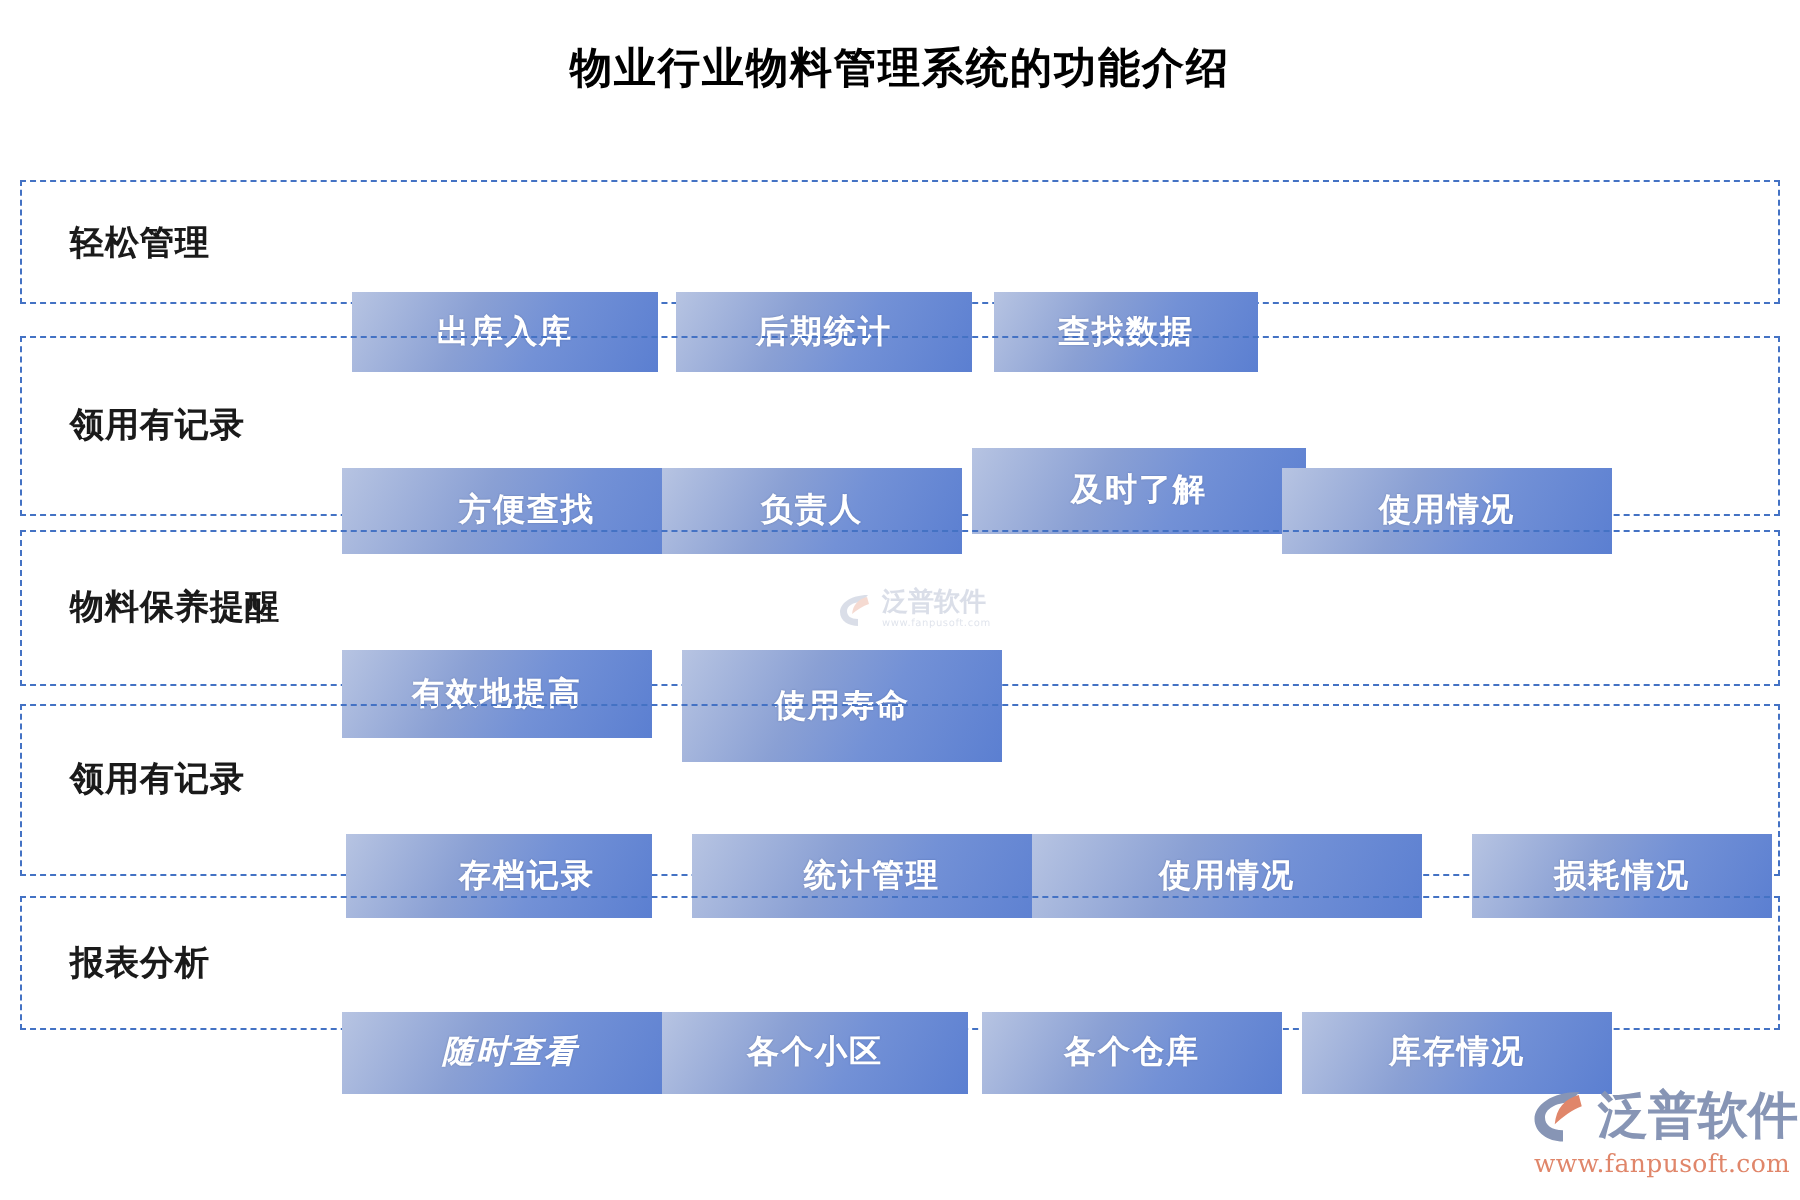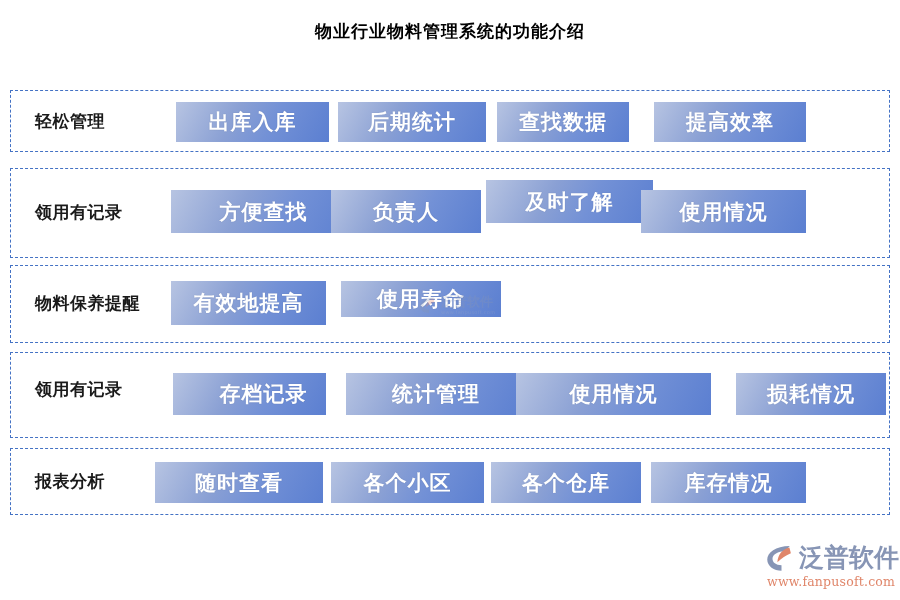--- a/index.html
+++ b/index.html
@@ -22,21 +22,21 @@
     box-sizing: border-box;
   }
 
   
   .page-title {
     position: absolute;
     left: 0;
     top: 20px;
     width: 900px;
     text-align: center;
-    font-size: 17px;
+    font-size: 21px;
     font-weight: bold;
     color: #000000;
     letter-spacing: 1px;
     font-family: "DejaVu Serif", "Liberation Serif", serif;
     white-space: nowrap;
   }
 
   
   .row {
     position: absolute;
@@ -58,27 +58,28 @@
     letter-spacing: 0.5px;
   }
 
   .chip {
     position: absolute;
     box-sizing: border-box;
     display: flex;
     align-items: center;
     justify-content: center;
     color: #ffffff;
-    font-size: 21px;
+    font-size: 16px;
     font-weight: bold;
     letter-spacing: 1px;
     white-space: nowrap;
     font-family: "DejaVu Serif", "Liberation Serif", serif;
     background: linear-gradient(118deg, #b7c4e2 0%, #8aa0d4 38%, #7391d6 62%, #5b7fd1 100%);
     text-shadow: 0 0 1px rgba(40,60,110,0.35);
+    margin-top: 44px;
   }
 
   
   .watermark {
     position: absolute;
     left: 418px;
     top: 288px;
     width: 105px;
     height: 34px;
     opacity: 0.30;
@@ -154,48 +155,47 @@
 
 <div id="page">
 
   <div class="page-title">物业行业物料管理系统的功能介绍</div>
 
   <div class="row" style="top:90px; height:62px;">
     <div class="row-label" style="top:19px;">轻松管理</div>
     <div class="chip" style="left:165px; top:11px; width:153px; height:40px;">出库入库</div>
     <div class="chip" style="left:327px; top:11px; width:148px; height:40px;">后期统计</div>
     <div class="chip" style="left:486px; top:11px; width:132px; height:40px;">查找数据</div>
-    <div class="chip" style="left:643px; top:11px; width:152px; height:40px;">提高效率</div>
   </div>
 
   <div class="row" style="top:168px; height:90px;">
     <div class="row-label" style="top:32px;">领用有记录</div>
     <div class="chip" style="left:160px; top:21px; width:185px; height:43px;">方便查找</div>
     <div class="chip" style="left:320px; top:21px; width:150px; height:43px;">负责人</div>
     <div class="chip" style="left:475px; top:11px; width:167px; height:43px;">及时了解</div>
     <div class="chip" style="left:630px; top:21px; width:165px; height:43px;">使用情况</div>
   </div>
 
   <div class="row" style="top:265px; height:78px;">
     <div class="row-label" style="top:26px;">物料保养提醒</div>
     <div class="chip" style="left:160px; top:15px; width:155px; height:44px;">有效地提高</div>
-    <div class="chip" style="left:330px; top:15px; width:160px; height:36px;">使用寿命</div>
+    <div class="chip" style="left:330px; top:15px; width:160px; height:56px;">使用寿命</div>
   </div>
 
   <div class="row" style="top:352px; height:86px;">
     <div class="row-label" style="top:25px;">领用有记录</div>
     <div class="chip" style="left:162px; top:20px; width:153px; height:42px;padding-left:28px;">存档记录</div>
     <div class="chip" style="left:335px; top:20px; width:180px; height:42px;">统计管理</div>
     <div class="chip" style="left:505px; top:20px; width:195px; height:42px;">使用情况</div>
     <div class="chip" style="left:725px; top:20px; width:150px; height:42px;">损耗情况</div>
   </div>
 
   <div class="row" style="top:448px; height:67px;">
     <div class="row-label" style="top:21px;">报表分析</div>
-    <div class="chip" style="left:144px; top:13px; width:168px; height:41px;">随时查看</div>
+    <div class="chip" style="left:160px; top:13px; width:168px; height:41px;font-style:italic;">随时查看</div>
     <div class="chip" style="left:320px; top:13px; width:153px; height:41px;">各个小区</div>
     <div class="chip" style="left:480px; top:13px; width:150px; height:41px;">各个仓库</div>
     <div class="chip" style="left:640px; top:13px; width:155px; height:41px;">库存情况</div>
   </div>
 
   <div class="watermark">
     <svg class="wm-mark" viewBox="0 0 40 40">
       <path d="M32 5 C14 5 4 14 4 22 C4 31 13 36 22 36 L22 29 C15 29 11 26 11 21 C11 16 17 12 26 12 Z" fill="#8795b5"></path>
       <path d="M31 7 C22 9 17 15 16 24 C21 20 27 16 33 14 Z" fill="#e0866a"></path>
     </svg>

